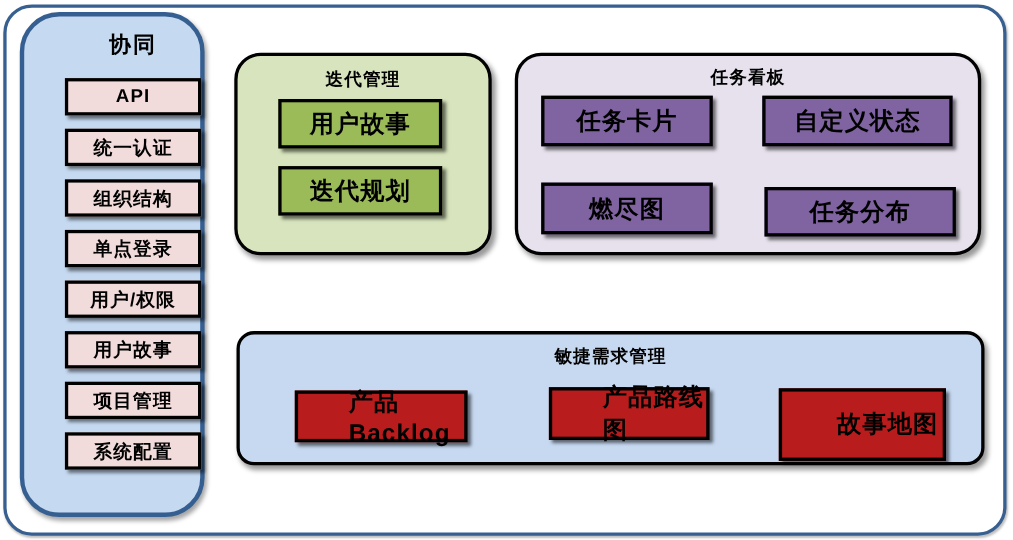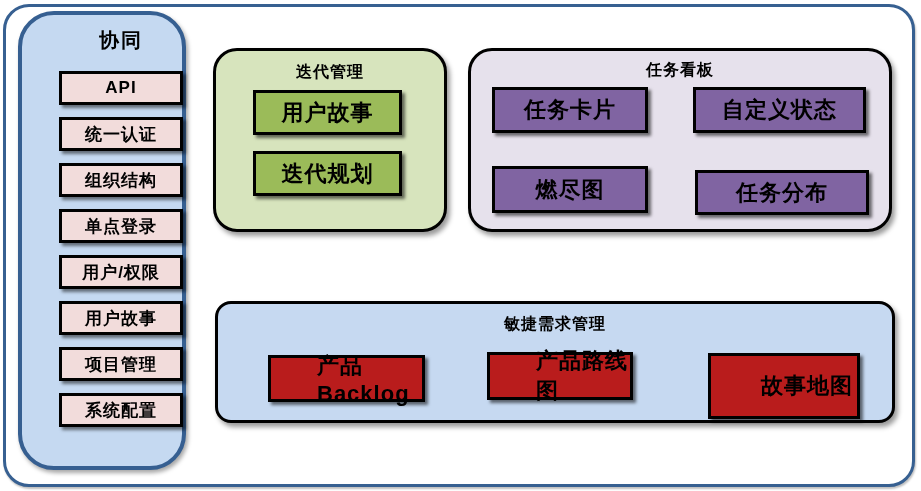--- a/index.html
+++ b/index.html
@@ -51,21 +51,21 @@
   .purple-box { background:#8064A2; }
   .k1 { left:21px;  top:36px;  width:156px; height:46px; }
   .k2 { left:222px; top:36px;  width:173px; height:46px; }
   .k3 { left:21px;  top:115px; width:156px; height:47px; }
   .k4 { left:224px; top:119px; width:174px; height:45px; }
   
   .blue-section { left:215px; top:301px; width:680px; height:122px; background:#C6D9F1; border-radius:16px; }
   .blue-section .section-title { padding-top:10px; }
   .blue-box { background:#b91c1c;padding-left:46px; }
   .b1 { left:50px;  top:51px; width:157px; height:47px; }
-  .b2 { left:269px; top:48px; width:146px; height:48px; }
+  .b2 { left:281px; top:48px; width:146px; height:48px; }
   .b3 { left:490px; top:49px; width:152px; height:66px; }
 </style>
 </head>
 <body>
 
 <div class="canvas">
   <div class="outer-frame"></div>
 
   <div class="sidebar">
     <div class="sidebar-title">协同</div>

